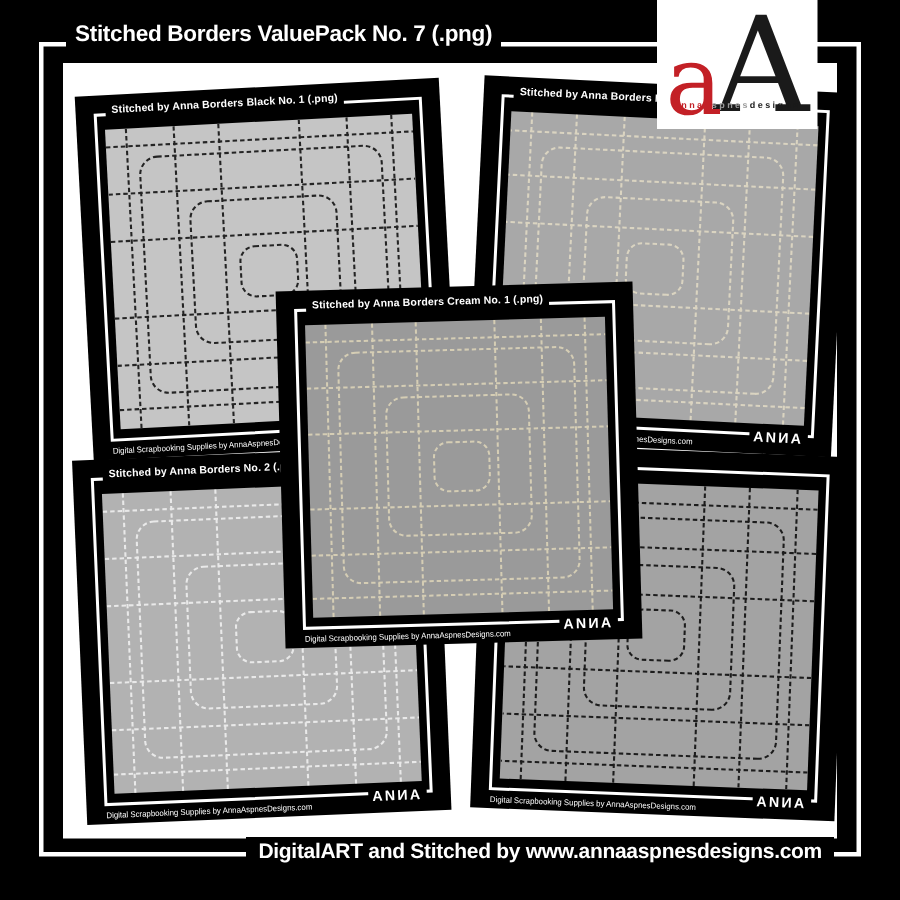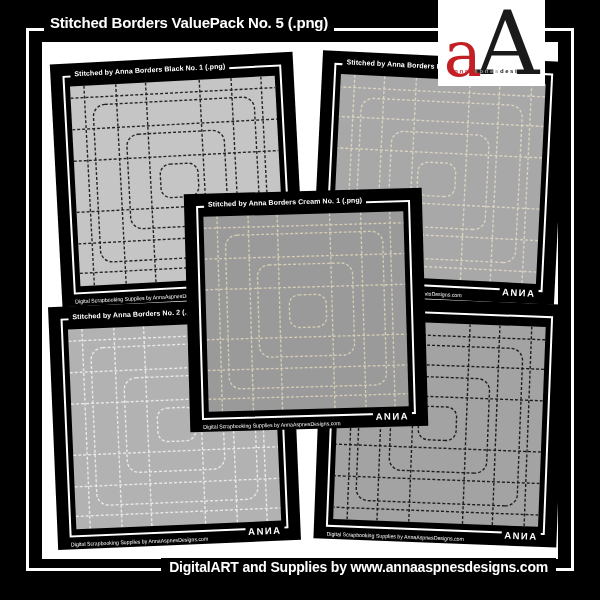--- a/index.html
+++ b/index.html
@@ -48,21 +48,21 @@
   .logo-tagline{font-size:6px;font-weight:bold;letter-spacing:1.6px;margin-top:2px;white-space:nowrap;}
 </style>
 </head>
 <body>
 
 <div class="stage">
 
   <div class="outer-border"></div>
   <div class="panel"></div>
 
-  <div class="header-title">Stitched Borders ValuePack No. 5 (.png)</div>
+  <div class="header-title">Stitched Borders ValuePack No. 7 (.png)</div>
 
   <div class="card c0" style="--art-bg: #c5c5c5; --stitch: #1c1c1c;">
     <div class="card-frame"></div>
     <div class="card-title">Stitched by Anna Borders Black No. 1 (.png)</div>
     <div class="card-art">
   <svg viewBox="0 0 206 203" preserveAspectRatio="none" xmlns="http://www.w3.org/2000/svg">
     <g fill="none" stroke="currentColor" stroke-width="1.4" stroke-dasharray="3 2" opacity="0.95">
       <path d="M0,12 H206 M0,44 H206 M0,76 H206 M0,128 H206 M0,160 H206 M0,190 H206"></path>
       <path d="M14,0 V203 M46,0 V203 M76,0 V203 M130,0 V203 M162,0 V203 M192,0 V203"></path>
       <rect x="22" y="20" width="162" height="160" rx="12"></rect>
@@ -150,15 +150,15 @@
   <div class="logo">
     <div class="logo-mark">
       <span class="logo-a" style="color: rgb(195, 32, 38);">a</span>
       <span class="logo-A" style="color: rgb(26, 26, 26);">A</span>
     </div>
     <div class="logo-tagline">
       <span class="tg1" style="color: rgb(195, 32, 38);">anna</span><span class="tg2" style="color: rgb(154, 154, 154);">aspnes</span><span class="tg3" style="color: rgb(26, 26, 26);">designs</span>
     </div>
   </div>
 
-  <div class="footer-text">DigitalART and Supplies by www.annaaspnesdesigns.com</div>
+  <div class="footer-text">DigitalART and Stitched by www.annaaspnesdesigns.com</div>
 
 </div>
 
 </body></html>

